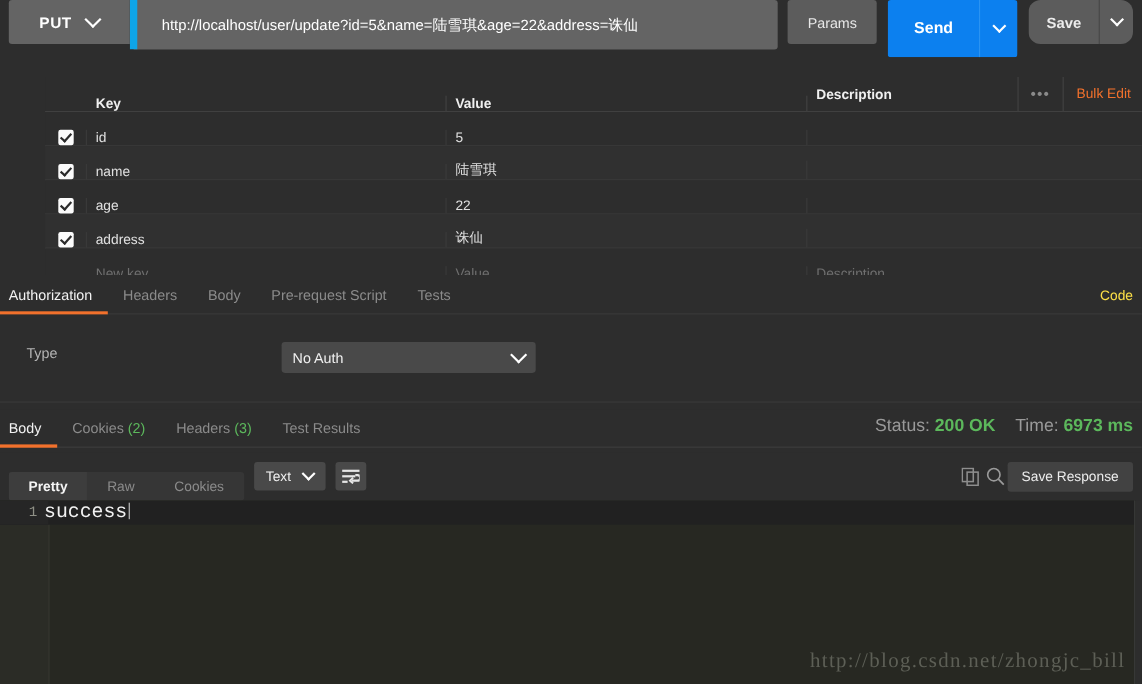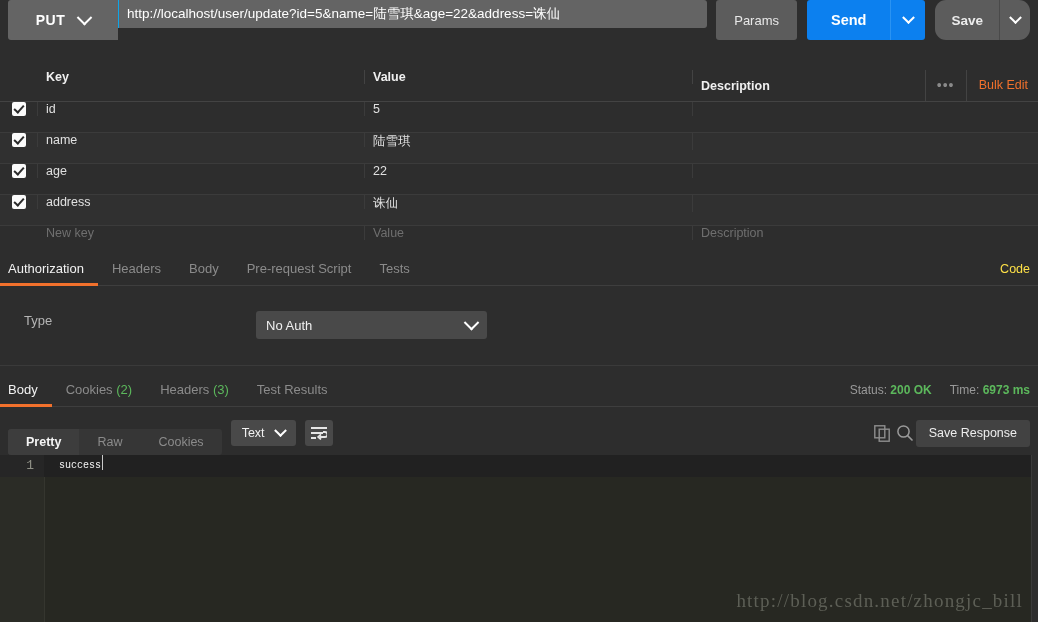--- a/index.html
+++ b/index.html
@@ -47,48 +47,48 @@
     cursor: pointer;
   }
   .method-label {
     font-size: 14px;
     font-weight: bold;
     color: #ffffff;
     letter-spacing: 0.5px;
   }
   .url-input {
     flex: 1;
-    height: 28px;
+    height: 45px;
     background: #646464;
     border: none;
-    border-left: 1px solid #0ea5e9;
+    border-left: 7px solid #0ea5e9;
     border-radius: 0 3px 3px 0;
     color: #ffffff;
     font-size: 13.5px;
     font-family: "Liberation Sans", sans-serif;
-    padding: 0 8px;
+    padding: 0 22px;
     box-sizing: border-box;
     outline: none;
   }
   .params-btn {
     height: 40px;
     background: #5c5c5c;
     border-radius: 3px;
     margin-left: 9px;
     padding: 0 18px;
     display: flex;
     align-items: center;
     color: #e8e8e8;
     font-size: 13px;
     cursor: pointer;
   }
   .send-group {
     display: flex;
     margin-left: 10px;
-    height: 40px;
+    height: 52px;
     border-radius: 3px;
     overflow: hidden;
   }
   .send-btn {
     background: #0c80ef;
     color: #ffffff;
     font-size: 14.5px;
     font-weight: bold;
     padding: 0 24px;
     display: flex;
@@ -145,22 +145,23 @@
 
   
   .params-table {
     position: absolute;
     left: 0; top: 70px;
     width: 1038px;
   }
   .ptr {
     display: flex;
     height: 30px;
-    align-items: flex-start;
+    align-items: flex-end;
     border-bottom: 1px solid #3b3b3b;
+    margin-left: 41px;
   }
   .ptr.header {
     height: 31px;
     background: #2d2d2d;
     border-bottom: 1px solid #434343;
   }
   .ptr.zebra { background: #303030; }
   .ptr.plain { background: #2d2d2d; }
   .pc-check {
     width: 38px;
@@ -330,21 +331,21 @@
     display: flex;
     align-items: flex-end;
     border-bottom: 1px solid #3e3e3e;
     background: #2d2d2d;
   }
   .resp-meta {
     margin-left: auto;
     display: flex;
     gap: 18px;
     padding: 0 8px 9px 0;
-    font-size: 12px;
+    font-size: 16px;
   }
   .meta-lbl { color: #9a9a9a; }
   .meta-val { color: #5cb85c; font-weight: bold; }
   .count { color: #5cb85c; }
 
   
   .resp-toolbar {
     position: absolute;
     left: 0; top: 411px;
     width: 1038px;
@@ -459,22 +460,22 @@
     position: absolute;
     left: 0; top: 0;
     width: 34px;
     text-align: right;
     font-size: 13px;
     color: #8f9086;
     line-height: 22px;
   }
   .ed-code {
     position: absolute;
-    left: 59px; top: 0;
-    font-size: 10px;
+    left: 40px; top: 0;
+    font-size: 18px;
     color: #f2f2f2;
     line-height: 22px;
     white-space: pre;
   }
   .ed-caret {
     display: inline-block;
     width: 1px;
     height: 15px;
     background: #c9c9c9;
     vertical-align: -2px;

